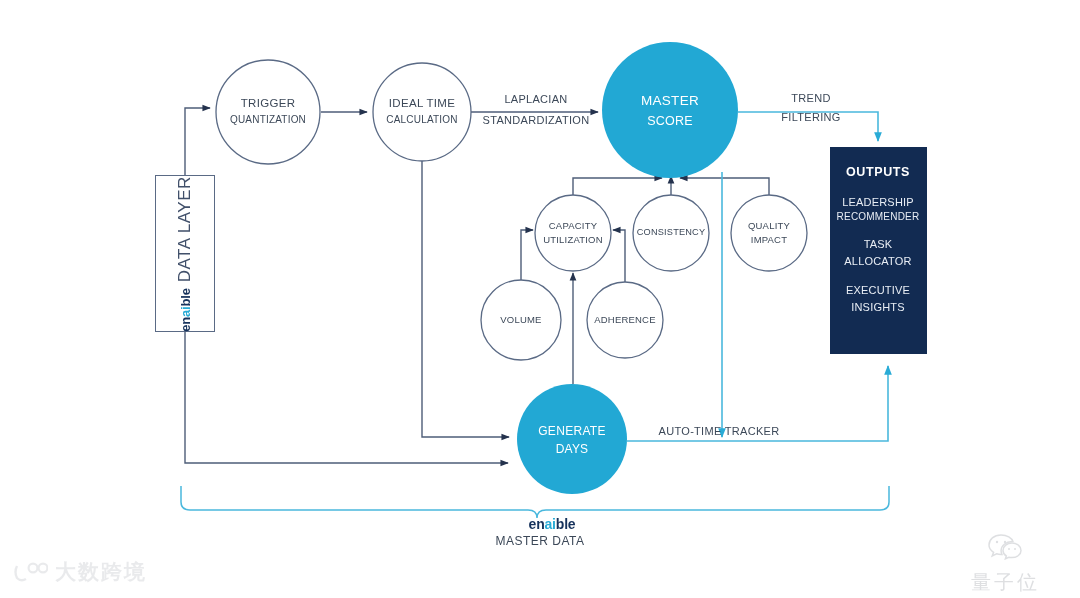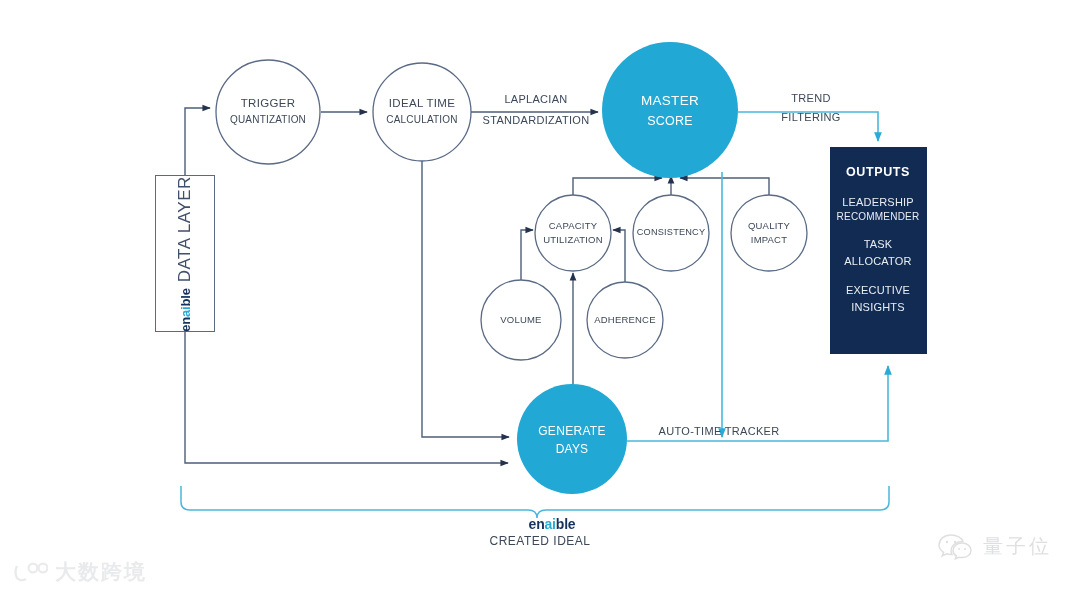--- a/index.html
+++ b/index.html
@@ -52,22 +52,22 @@
   #cb-text{font-size:12px;color:#3c4858;letter-spacing:.5px;margin-top:2px;font-family:"Liberation Sans","DejaVu Sans",sans-serif;}
 
   
   #wm-left{
     position:absolute;left:14px;top:558px;display:flex;align-items:center;gap:7px;
     opacity:.30;pointer-events:none;
   }
   #wm-left .wm-text{font-size:21px;color:#b9bcc2;font-weight:bold;letter-spacing:2px;
     font-family:"DejaVu Sans","Liberation Sans",sans-serif;}
   #wm-right{
-    position:absolute;right:28px;top:532px;display:flex;align-items:center;gap:9px;
-    opacity:.34;pointer-events:none;
+    position:absolute;right:40px;top:532px;display:flex;align-items:center;gap:9px;
+    opacity:.34;pointer-events:none;flex-direction:column;
   }
   #wm-right .wm-text{font-size:20px;color:#9fa3aa;letter-spacing:3px;
     font-family:"DejaVu Sans","Liberation Sans",sans-serif;}
 </style>
 </head>
 <body>
 
 <div id="stage">
 
   <svg id="diagram" viewBox="0 0 1080 598">
@@ -194,21 +194,21 @@
 
   <div id="datalayer-box">
     <div id="datalayer-inner">
       <span id="dl-brand"><span class="dk">en</span><span class="lt">ai</span><span class="dk">ble</span></span>
       <span id="dl-text">DATA LAYER</span>
     </div>
   </div>
 
   <div id="created-block">
     <div id="cb-brand"><span class="dk">en</span><span class="lt">ai</span><span class="dk">ble</span></div>
-    <div id="cb-text">CREATED IDEAL</div>
+    <div id="cb-text">MASTER DATA</div>
   </div>
 
   <div id="wm-left">
     <svg width="34" height="24" viewBox="0 0 34 24">
       <path d="M3 6 Q0 12 3 18 Q7 22 12 19" fill="none" stroke="#b9bcc2" stroke-width="2.4"></path>
       <circle cx="19" cy="8" r="4.4" fill="none" stroke="#b9bcc2" stroke-width="2.2"></circle>
       <circle cx="29" cy="8" r="4.4" fill="none" stroke="#b9bcc2" stroke-width="2.2"></circle>
     </svg>
     <span class="wm-text">大数跨境</span>
   </div>

